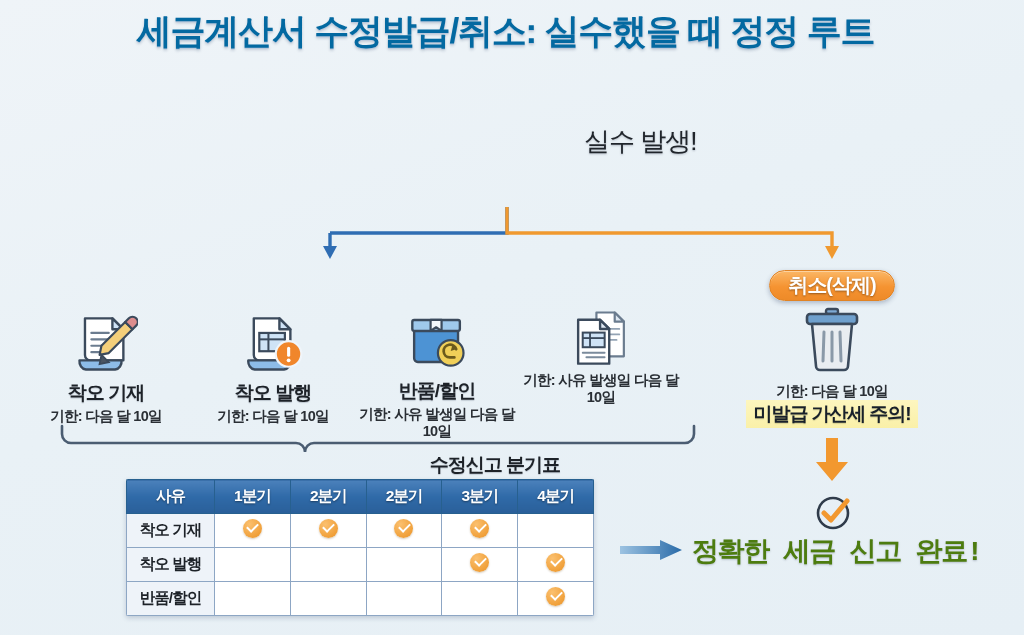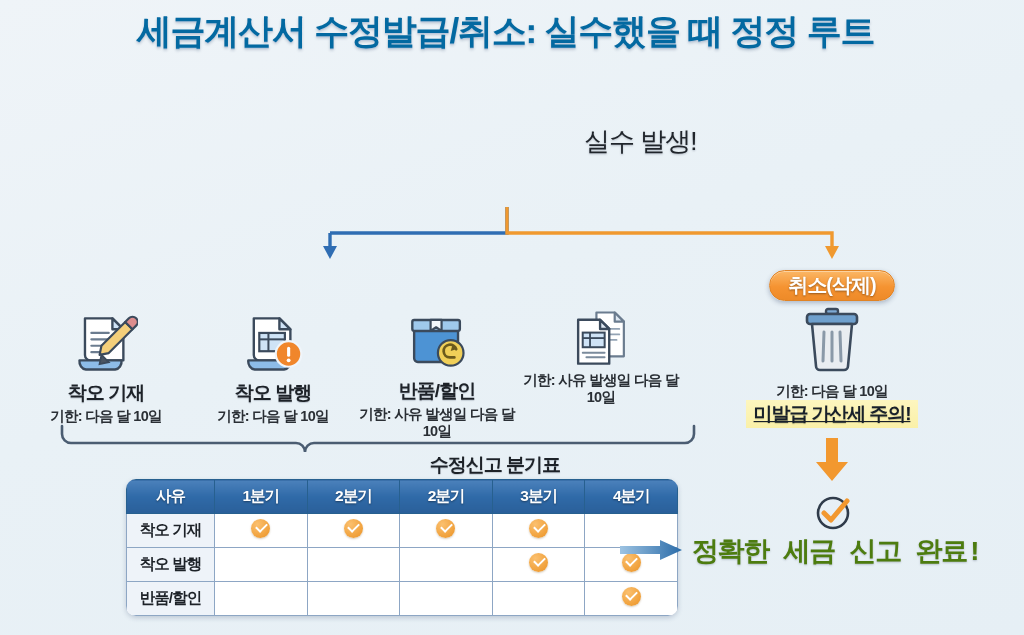--- a/index.html
+++ b/index.html
@@ -69,23 +69,23 @@
   #it3 { left:521px; top:304px; }
 
   
   #brace { left:58px; top:424px; width:640px; height:34px; }
   #table-title {
     left:160px; top:452px; width:400px; text-align:right;
     font-size:19px; font-weight:bold; color:#1d2228; letter-spacing:-1px;
     text-shadow:0 1px 1px rgba(90,100,120,.28);
   }
   #qtable {
-    left:126px; top:479px; width:552px;
+    left:126px; top:479px; width:468px;
     border-collapse:collapse; table-layout:fixed;
-    border-radius:10px; overflow:hidden;
+    border-radius:2px; overflow:hidden;
     box-shadow:0 2px 5px rgba(40,60,100,.22);
     background:#fff;
   }
   #qtable th, #qtable td {
     border:1px solid #8da6c4; height:34px; text-align:center;
     font-size:15.5px; font-weight:bold; letter-spacing:-1px; color:#1d2228;
   }
   #qtable thead th {
     background:linear-gradient(180deg,#4b81bb 0%,#2f6aa8 50%,#2a5f99 100%);
     color:#fff; border-color:#27608f;
@@ -110,21 +110,20 @@
   #cancel-deadline {
     left:730px; top:382px; width:204px; text-align:center;
     font-size:14.5px; font-weight:bold; color:#2a2f35; letter-spacing:-.7px;
   }
   #cancel-warn-wrap { left:730px; top:400px; width:204px; text-align:center; }
   #cancel-warn {
     display:inline-block; font-size:19px; font-weight:bold; color:#18202a;
     letter-spacing:-1.1px; padding:1px 8px;
     background:linear-gradient(180deg,#fdf6bf 0%,#faf0a8 100%);
     text-shadow:0 1px 1px rgba(110,110,70,.3);
-    text-decoration:underline;
   }
   #down-arrow { left:812px; top:438px; width:40px; height:44px; }
   #ok-circle  { left:814px; top:494px; width:38px; height:38px; }
   #final-arrow{ left:620px; top:538px; width:64px; height:24px; }
   #final-text {
     left:692px; top:533px; font-size:27px; font-weight:bold;
     color:#4d7c0f; letter-spacing:-1.4px;
     text-shadow:0 1px 2px rgba(90,100,120,.35);
     font-family:Liberation Mono, monospace;
   }

